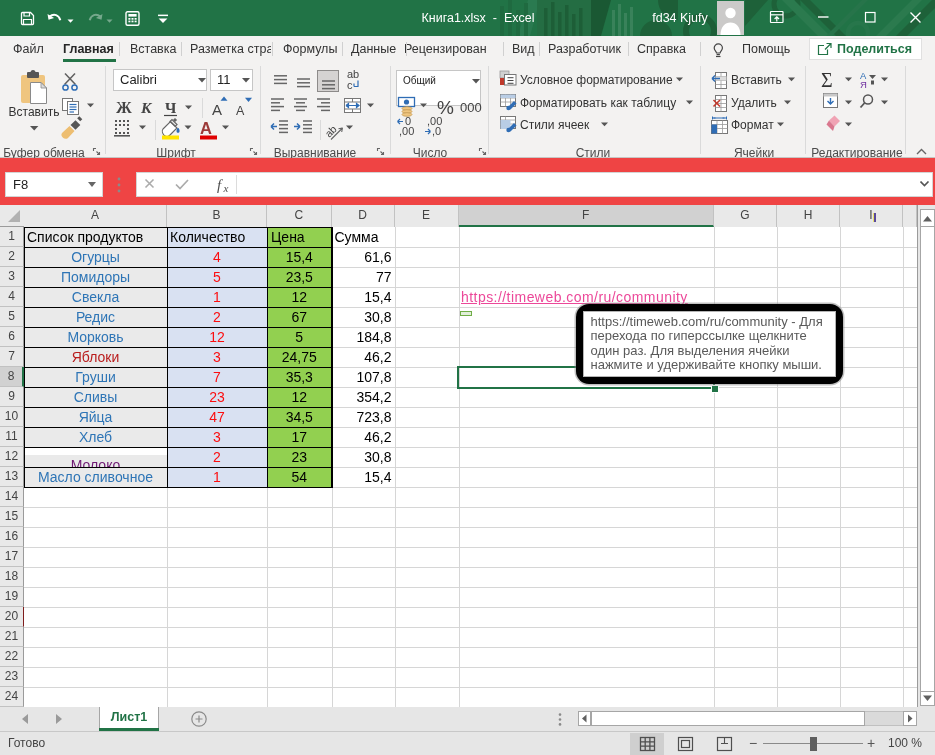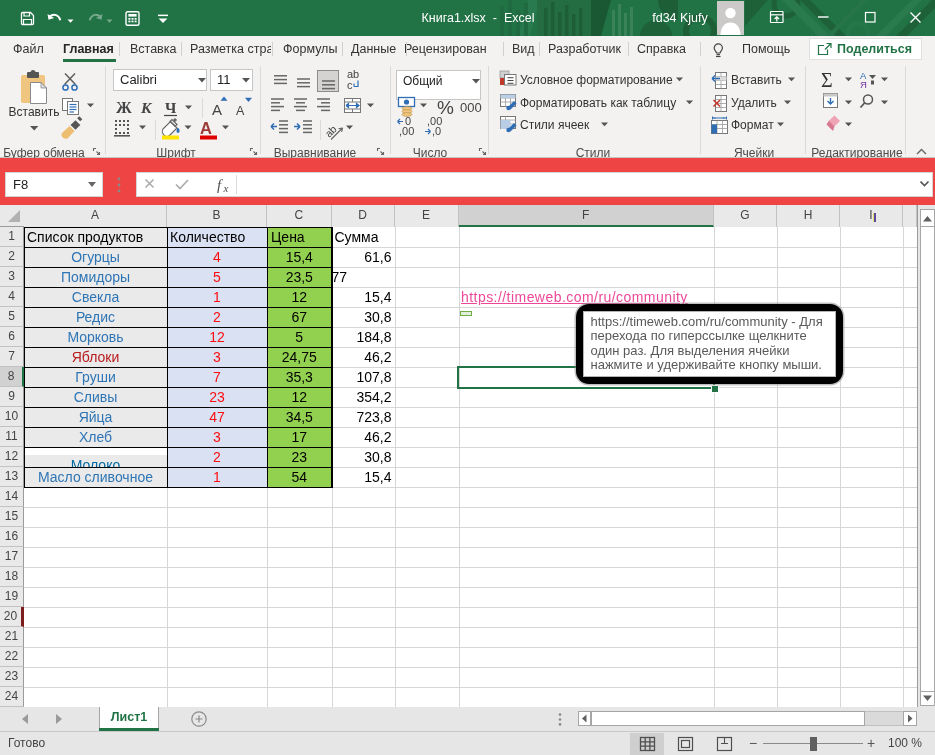--- a/index.html
+++ b/index.html
@@ -158,21 +158,21 @@
 <div class="glabel" style="left:126px;width:100px;">Шрифт</div>
 <div class="glabel" style="left:265px;width:100px;">Выравнивание</div>
 <div class="glabel" style="left:380px;width:100px;">Число</div>
 <div class="glabel" style="left:543px;width:100px;">Стили</div>
 <div class="glabel" style="left:704px;width:100px;">Ячейки</div>
 <div class="glabel" style="left:807px;width:100px;">Редактирование</div>
 <div class="abs" style="left:8px;top:43px;width:52px;height:16px;font-size:12px;color:#333;text-align:center;">Вставить</div>
 
 <div class="abs white" style="left:113px;top:7px;width:94px;height:22px;font-size:13px;color:#222;line-height:20px;padding-left:6px;">Calibri</div>
 <div class="abs white" style="left:210px;top:7px;width:43px;height:22px;font-size:13px;color:#222;line-height:20px;padding-left:6px;">11</div>
-<div class="abs white" style="left:396px;top:8px;width:85px;height:30px;font-size:12px;color:#222;line-height:20px;padding-left:6px;">Общий</div>
+<div class="abs white" style="left:396px;top:8px;width:85px;height:36px;font-size:10px;color:#222;line-height:20px;padding-left:6px;">Общий</div>
 
 <div class="abs" style="left:520px;top:11px;font-size:12px;color:#333;">Условное форматирование</div>
 <div class="abs" style="left:520px;top:34px;font-size:12px;color:#333;">Форматировать как таблицу</div>
 <div class="abs" style="left:520px;top:56px;font-size:12px;color:#333;">Стили ячеек</div>
 <div class="abs" style="left:731px;top:11px;font-size:12px;color:#333;">Вставить</div>
 <div class="abs" style="left:731px;top:34px;font-size:12px;color:#333;">Удалить</div>
 <div class="abs" style="left:731px;top:56px;font-size:12px;color:#333;">Формат</div>
 <svg class="abs" style="left:0;top:0" width="935" height="96" viewBox="0 0 935 96">
 
  <g>
@@ -493,21 +493,21 @@
 <div class="abs" style="left:0;top:202px;width:24px;height:20px;background:#e9e9e9;border-right:1px solid #9b9b9b;border-bottom:1px solid #c2c2c2;box-sizing:border-box;text-align:center;line-height:19px;font-size:12px;color:#444;">10</div>
 <div class="abs" style="left:0;top:222px;width:24px;height:20px;background:#e9e9e9;border-right:1px solid #9b9b9b;border-bottom:1px solid #c2c2c2;box-sizing:border-box;text-align:center;line-height:19px;font-size:12px;color:#444;">11</div>
 <div class="abs" style="left:0;top:242px;width:24px;height:20px;background:#e9e9e9;border-right:1px solid #9b9b9b;border-bottom:1px solid #c2c2c2;box-sizing:border-box;text-align:center;line-height:19px;font-size:12px;color:#444;">12</div>
 <div class="abs" style="left:0;top:262px;width:24px;height:20px;background:#e9e9e9;border-right:1px solid #9b9b9b;border-bottom:1px solid #c2c2c2;box-sizing:border-box;text-align:center;line-height:19px;font-size:12px;color:#444;">13</div>
 <div class="abs" style="left:0;top:282px;width:24px;height:20px;background:#e9e9e9;border-right:1px solid #9b9b9b;border-bottom:1px solid #c2c2c2;box-sizing:border-box;text-align:center;line-height:19px;font-size:12px;color:#444;">14</div>
 <div class="abs" style="left:0;top:302px;width:24px;height:20px;background:#e9e9e9;border-right:1px solid #9b9b9b;border-bottom:1px solid #c2c2c2;box-sizing:border-box;text-align:center;line-height:19px;font-size:12px;color:#444;">15</div>
 <div class="abs" style="left:0;top:322px;width:24px;height:20px;background:#e9e9e9;border-right:1px solid #9b9b9b;border-bottom:1px solid #c2c2c2;box-sizing:border-box;text-align:center;line-height:19px;font-size:12px;color:#444;">16</div>
 <div class="abs" style="left:0;top:342px;width:24px;height:20px;background:#e9e9e9;border-right:1px solid #9b9b9b;border-bottom:1px solid #c2c2c2;box-sizing:border-box;text-align:center;line-height:19px;font-size:12px;color:#444;">17</div>
 <div class="abs" style="left:0;top:362px;width:24px;height:20px;background:#e9e9e9;border-right:1px solid #9b9b9b;border-bottom:1px solid #c2c2c2;box-sizing:border-box;text-align:center;line-height:19px;font-size:12px;color:#444;">18</div>
 <div class="abs" style="left:0;top:382px;width:24px;height:20px;background:#e9e9e9;border-right:1px solid #9b9b9b;border-bottom:1px solid #c2c2c2;box-sizing:border-box;text-align:center;line-height:19px;font-size:12px;color:#444;">19</div>
-<div class="abs" style="left:0;top:402px;width:24px;height:20px;background:#e9e9e9;border-right:3px solid #7f1d1d;border-bottom:1px solid #c2c2c2;box-sizing:border-box;text-align:center;line-height:19px;font-size:12px;color:#444;">20</div>
+<div class="abs" style="left:0;top:402px;width:24px;height:20px;background:#e9e9e9;border-right:1px solid #7f1d1d;border-bottom:1px solid #c2c2c2;box-sizing:border-box;text-align:center;line-height:19px;font-size:12px;color:#444;">20</div>
 <div class="abs" style="left:0;top:422px;width:24px;height:20px;background:#e9e9e9;border-right:1px solid #9b9b9b;border-bottom:1px solid #c2c2c2;box-sizing:border-box;text-align:center;line-height:19px;font-size:12px;color:#444;">21</div>
 <div class="abs" style="left:0;top:442px;width:24px;height:20px;background:#e9e9e9;border-right:1px solid #9b9b9b;border-bottom:1px solid #c2c2c2;box-sizing:border-box;text-align:center;line-height:19px;font-size:12px;color:#444;">22</div>
 <div class="abs" style="left:0;top:462px;width:24px;height:20px;background:#e9e9e9;border-right:1px solid #9b9b9b;border-bottom:1px solid #c2c2c2;box-sizing:border-box;text-align:center;line-height:19px;font-size:12px;color:#444;">23</div>
 <div class="abs" style="left:0;top:482px;width:24px;height:20px;background:#e9e9e9;border-right:1px solid #9b9b9b;border-bottom:1px solid #c2c2c2;box-sizing:border-box;text-align:center;line-height:19px;font-size:12px;color:#444;">24</div>
 <div class="abs" style="left:24px;top:23px;width:892.5px;height:480px;background:repeating-linear-gradient(to bottom,transparent 0px,transparent 19px,#d6d6d6 19px,#d6d6d6 20px);"></div>
 <div class="abs" style="left:167px;top:22px;width:1px;height:480px;background:#d6d6d6;"></div>
 <div class="abs" style="left:267px;top:22px;width:1px;height:480px;background:#d6d6d6;"></div>
 <div class="abs" style="left:331.5px;top:22px;width:1px;height:480px;background:#d6d6d6;"></div>
 <div class="abs" style="left:394.5px;top:22px;width:1px;height:480px;background:#d6d6d6;"></div>
 <div class="abs" style="left:458.5px;top:22px;width:1px;height:480px;background:#d6d6d6;"></div>
@@ -520,21 +520,21 @@
 <div class="abs cell" style="left:167px;top:22px;width:100px;height:20px;background:#d9e1f2;text-align:left;padding-left:3px;color:#000;">Количество</div>
 <div class="abs cell" style="left:267px;top:22px;width:64.5px;height:20px;background:#92d050;text-align:left;padding-left:4px;color:#000;">Цена</div>
 <div class="abs" style="left:334.5px;top:22px;width:60px;height:20px;text-align:left;line-height:20px;font-size:14px;color:#000;">Сумма</div>
 <div class="abs cell" style="left:24px;top:42px;width:143px;height:20px;background:#eaeaea;text-align:center;color:#2e75b6;">Огурцы</div>
 <div class="abs cell" style="left:167px;top:42px;width:100px;height:20px;background:#d9e1f2;text-align:center;color:#fb0d10;">4</div>
 <div class="abs cell" style="left:267px;top:42px;width:64.5px;height:20px;background:#92d050;text-align:center;color:#000;">15,4</div>
 <div class="abs" style="left:331.5px;top:42px;width:60px;height:20px;text-align:right;line-height:20px;font-size:14px;color:#000;">61,6</div>
 <div class="abs cell" style="left:24px;top:62px;width:143px;height:20px;background:#eaeaea;text-align:center;color:#2e75b6;">Помидоры</div>
 <div class="abs cell" style="left:167px;top:62px;width:100px;height:20px;background:#d9e1f2;text-align:center;color:#fb0d10;">5</div>
 <div class="abs cell" style="left:267px;top:62px;width:64.5px;height:20px;background:#92d050;text-align:center;color:#000;">23,5</div>
-<div class="abs" style="left:331.5px;top:62px;width:60px;height:20px;text-align:left;line-height:20px;font-size:14px;color:#000;">77</div>
+<div class="abs" style="left:331.5px;top:62px;width:60px;height:20px;text-align:right;line-height:20px;font-size:14px;color:#000;">77</div>
 <div class="abs cell" style="left:24px;top:82px;width:143px;height:20px;background:#eaeaea;text-align:center;color:#2e75b6;">Свекла</div>
 <div class="abs cell" style="left:167px;top:82px;width:100px;height:20px;background:#d9e1f2;text-align:center;color:#fb0d10;">1</div>
 <div class="abs cell" style="left:267px;top:82px;width:64.5px;height:20px;background:#92d050;text-align:center;color:#000;">12</div>
 <div class="abs" style="left:331.5px;top:82px;width:60px;height:20px;text-align:right;line-height:20px;font-size:14px;color:#000;">15,4</div>
 <div class="abs cell" style="left:24px;top:102px;width:143px;height:20px;background:#eaeaea;text-align:center;color:#2e75b6;">Редис</div>
 <div class="abs cell" style="left:167px;top:102px;width:100px;height:20px;background:#d9e1f2;text-align:center;color:#fb0d10;">2</div>
 <div class="abs cell" style="left:267px;top:102px;width:64.5px;height:20px;background:#92d050;text-align:center;color:#000;">67</div>
 <div class="abs" style="left:331.5px;top:102px;width:60px;height:20px;text-align:right;line-height:20px;font-size:14px;color:#000;">30,8</div>
 <div class="abs cell" style="left:24px;top:122px;width:143px;height:20px;background:#eaeaea;text-align:center;color:#2e75b6;">Морковь</div>
 <div class="abs cell" style="left:167px;top:122px;width:100px;height:20px;background:#d9e1f2;text-align:center;color:#fb0d10;">12</div>
@@ -553,21 +553,21 @@
 <div class="abs cell" style="left:267px;top:182px;width:64.5px;height:20px;background:#92d050;text-align:center;color:#000;">12</div>
 <div class="abs" style="left:331.5px;top:182px;width:60px;height:20px;text-align:right;line-height:20px;font-size:14px;color:#000;">354,2</div>
 <div class="abs cell" style="left:24px;top:202px;width:143px;height:20px;background:#eaeaea;text-align:center;color:#2e75b6;">Яйца</div>
 <div class="abs cell" style="left:167px;top:202px;width:100px;height:20px;background:#d9e1f2;text-align:center;color:#fb0d10;">47</div>
 <div class="abs cell" style="left:267px;top:202px;width:64.5px;height:20px;background:#92d050;text-align:center;color:#000;">34,5</div>
 <div class="abs" style="left:331.5px;top:202px;width:60px;height:20px;text-align:right;line-height:20px;font-size:14px;color:#000;">723,8</div>
 <div class="abs cell" style="left:24px;top:222px;width:143px;height:20px;background:#eaeaea;text-align:center;color:#2e75b6;">Хлеб</div>
 <div class="abs cell" style="left:167px;top:222px;width:100px;height:20px;background:#d9e1f2;text-align:center;color:#fb0d10;">3</div>
 <div class="abs cell" style="left:267px;top:222px;width:64.5px;height:20px;background:#92d050;text-align:center;color:#000;">17</div>
 <div class="abs" style="left:331.5px;top:222px;width:60px;height:20px;text-align:right;line-height:20px;font-size:14px;color:#000;">46,2</div>
-<div class="abs cell" style="left:24px;top:250px;width:143px;height:20px;background:#eaeaea;text-align:center;color:#0369a1;">Молоко</div>
+<div class="abs cell" style="left:24px;top:250px;width:143px;height:20px;background:#eaeaea;text-align:center;color:#701a75;">Молоко</div>
 <div class="abs cell" style="left:167px;top:242px;width:100px;height:20px;background:#d9e1f2;text-align:center;color:#fb0d10;">2</div>
 <div class="abs cell" style="left:267px;top:242px;width:64.5px;height:20px;background:#92d050;text-align:center;color:#000;">23</div>
 <div class="abs" style="left:331.5px;top:242px;width:60px;height:20px;text-align:right;line-height:20px;font-size:14px;color:#000;">30,8</div>
 <div class="abs cell" style="left:24px;top:262px;width:143px;height:20px;background:#eaeaea;text-align:center;color:#2e75b6;">Масло сливочное</div>
 <div class="abs cell" style="left:167px;top:262px;width:100px;height:20px;background:#d9e1f2;text-align:center;color:#fb0d10;">1</div>
 <div class="abs cell" style="left:267px;top:262px;width:64.5px;height:20px;background:#92d050;text-align:center;color:#000;">54</div>
 <div class="abs" style="left:331.5px;top:262px;width:60px;height:20px;text-align:right;line-height:20px;font-size:14px;color:#000;">15,4</div>
 <div class="abs" style="left:23.5px;top:21.5px;width:1.5px;height:261px;background:#000;"></div>
 <div class="abs" style="left:166.5px;top:21.5px;width:1.5px;height:261px;background:#000;"></div>
 <div class="abs" style="left:266.5px;top:21.5px;width:1.5px;height:261px;background:#000;"></div>

